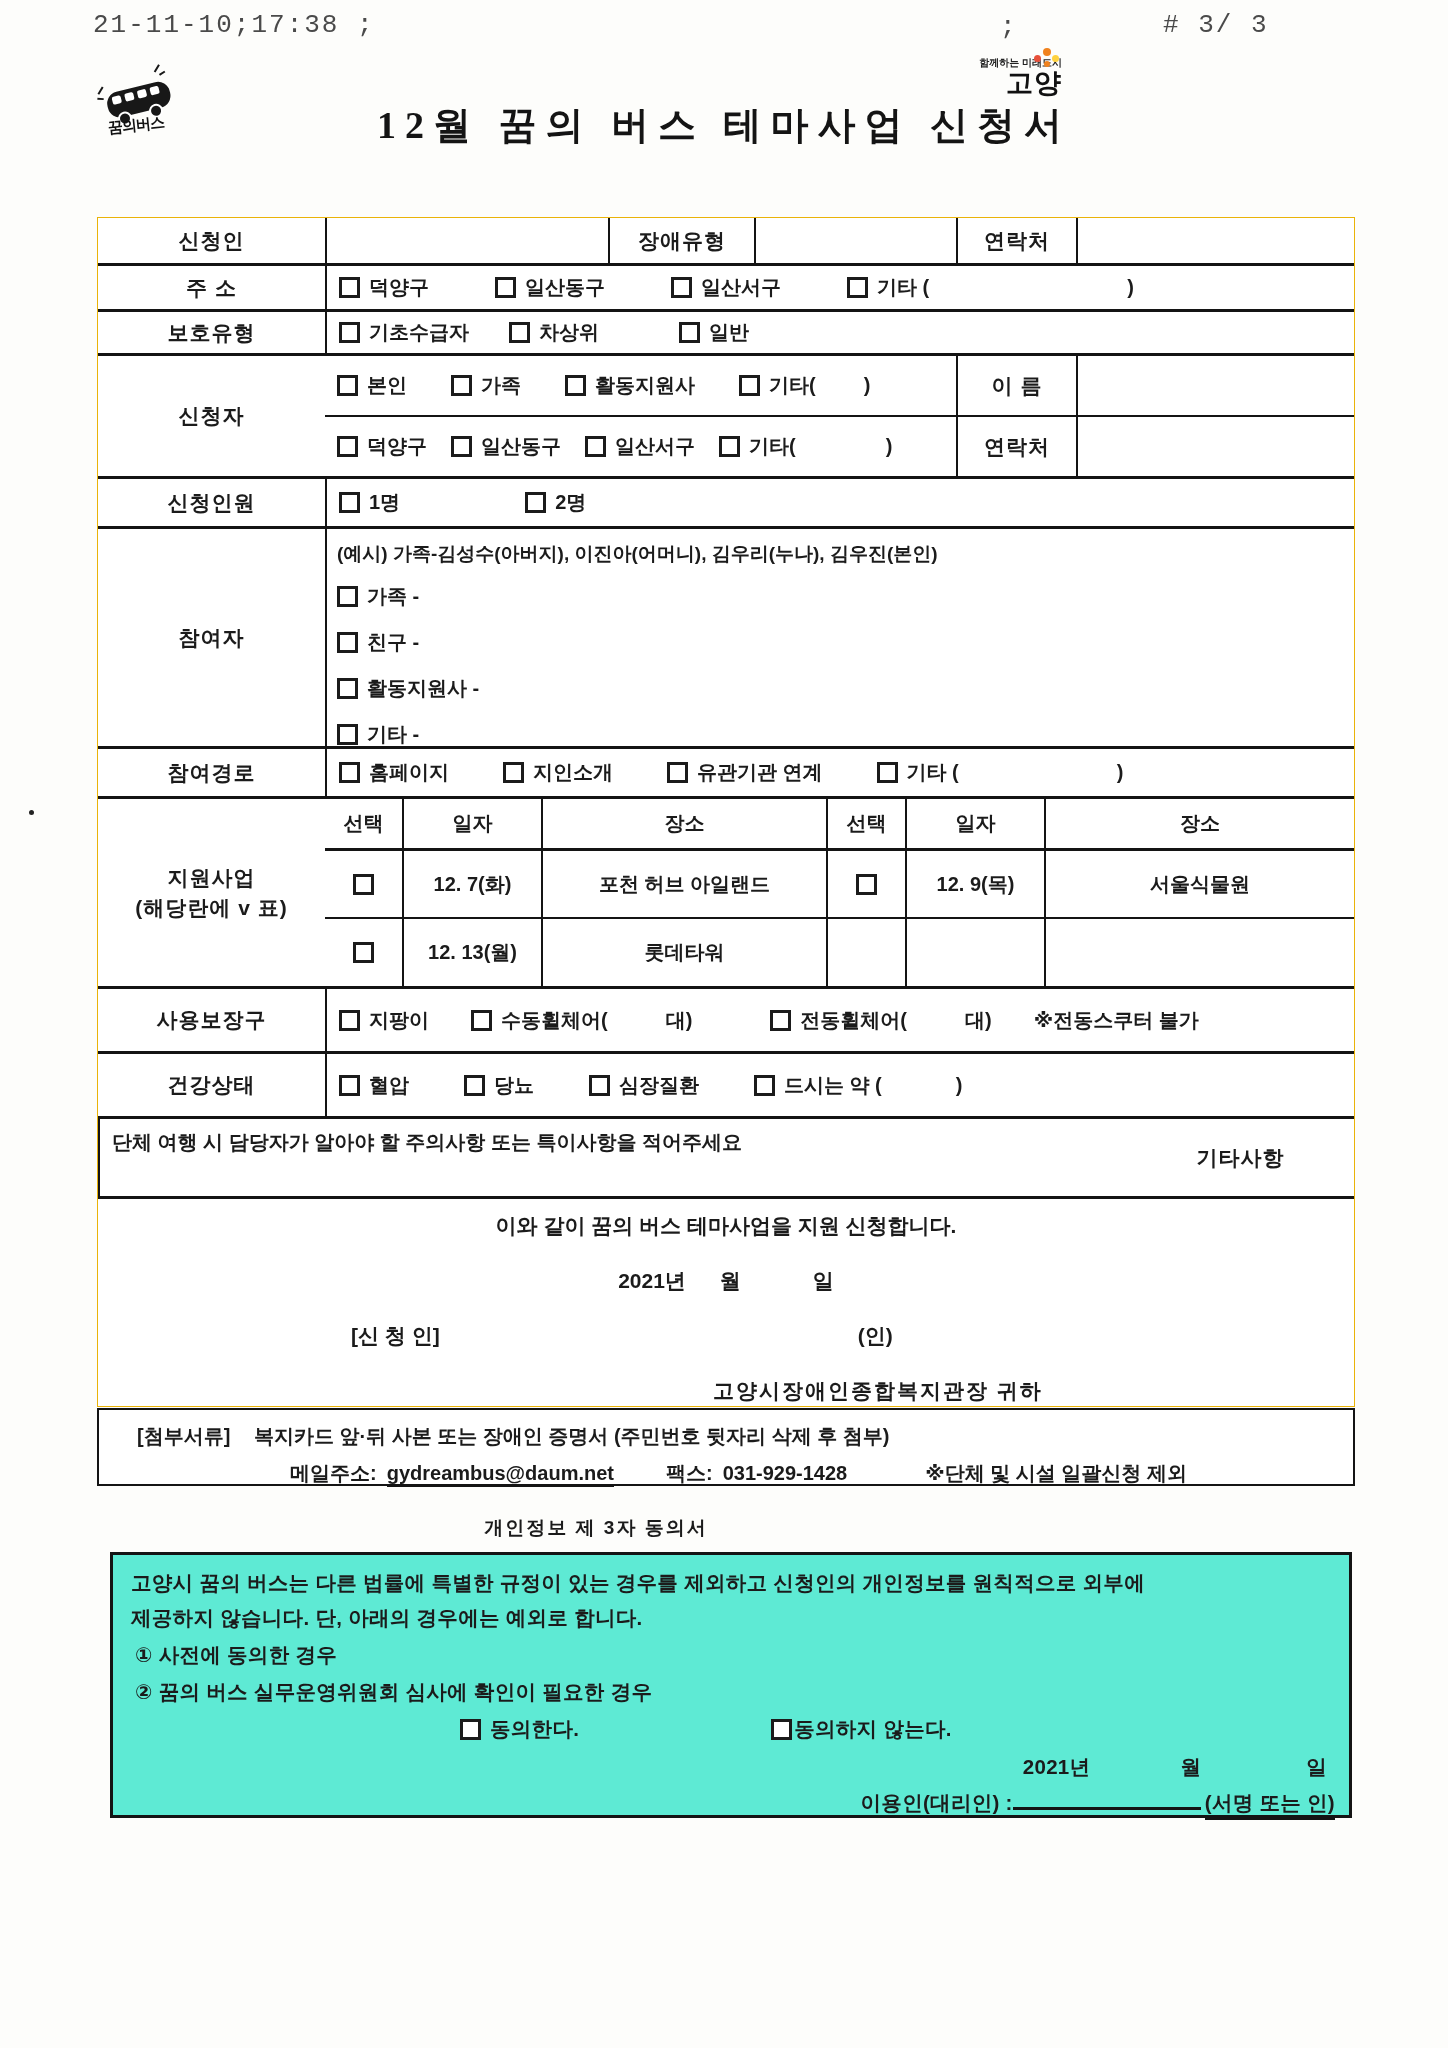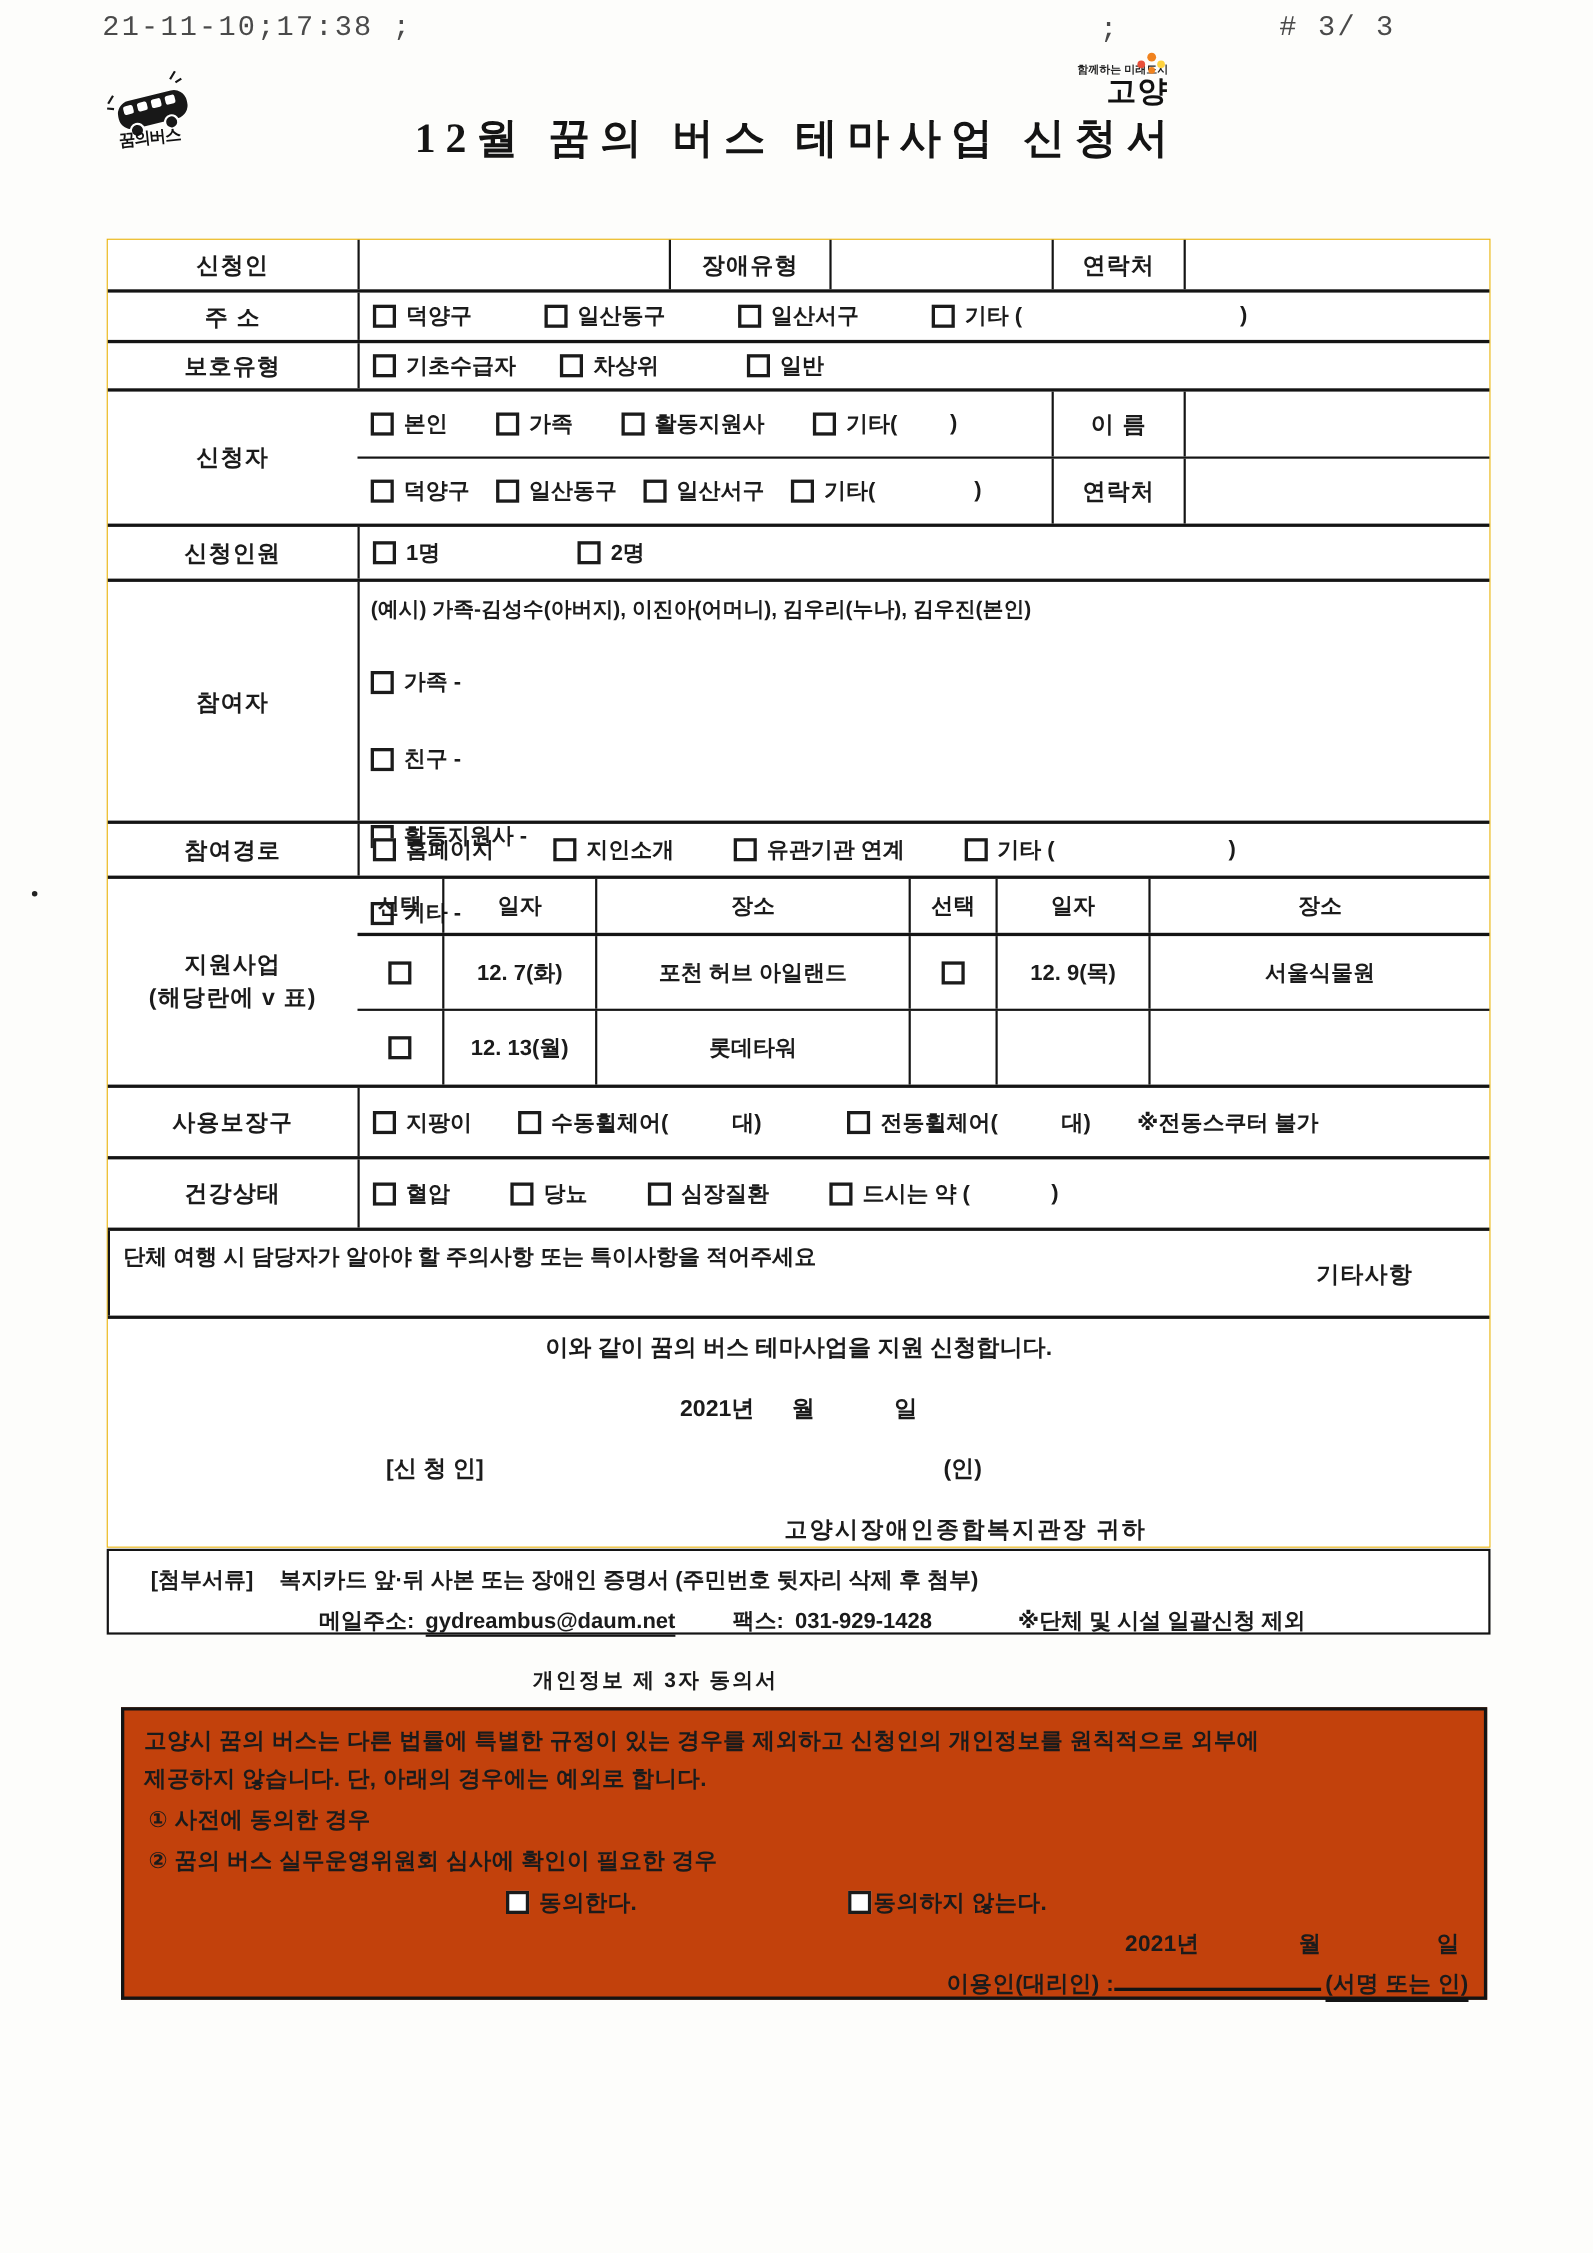--- a/index.html
+++ b/index.html
@@ -58,21 +58,21 @@
   .opts{padding-left:12px;display:flex;align-items:center;font-weight:700;font-size:20px;}
   .opt{display:inline-flex;align-items:center;gap:9px;white-space:nowrap;}
   .cb{width:15px;height:15px;border:3px solid #1b1b1b;display:inline-block;flex:none;background:#fff;}
   .g66{gap:66px;} .g40{gap:40px;} .g44{gap:44px;} .g24{gap:24px;} .g125{gap:125px;} .g54{gap:54px;} .g42{gap:42px;} .g55{gap:55px;}
   .ml40{margin-left:40px;} .ml36{margin-left:36px;}
   .sp30{display:inline-block;width:30px;} .sp40{display:inline-block;width:40px;}
   .sp56{display:inline-block;width:56px;} .sp72{display:inline-block;width:72px;}
   .sp140{display:inline-block;width:140px;} .sp180{display:inline-block;width:180px;}
   .parts{flex-direction:column;align-items:flex-start;justify-content:flex-start;padding:12px 0 0 10px;}
   .parts .example{font-size:19px;font-weight:700;letter-spacing:0;margin-bottom:14px;}
-  .parts .opt{margin-bottom:15px;line-height:31px;margin-top:24px;}
+  .parts .opt{margin-bottom:15px;line-height:31px;}
   .lab2line{flex-direction:column;justify-content:center;line-height:30px;}
   .hint{padding:10px 0 0 12px;align-items:flex-start;font-weight:700;font-size:20px;letter-spacing:0;}
   .cc{justify-content:center;font-weight:700;font-size:20px;}
   
   .closing{flex-direction:column;align-items:stretch;padding-top:16px;font-weight:700;font-size:21px;}
   .closing .ln{height:22px;line-height:22px;margin-bottom:33px;}
   .ln-center{text-align:center;}
   .ln-date{display:flex;justify-content:center;gap:0;}
   .ln-date .y{margin-right:34px;} .ln-date .m{margin-right:72px;}
   .ln-appl{display:flex;padding-left:253px;}
@@ -83,21 +83,21 @@
           box-sizing:border-box;background:#fff;font-weight:700;font-size:20px;}
   .attach .l1{margin:13px 0 0 38px;}
   .attach .l2{margin:10px 0 0 191px;display:flex;align-items:baseline;}
   .attach .email{border-bottom:2px solid #141414;margin-left:10px;font-family:"Liberation Sans","DejaVu Sans",sans-serif;}
   .attach .faxlab{margin-left:52px;} .attach .faxnum{margin-left:10px;}
   .attach .note{margin-left:78px;}
   
   .consent-head{position:absolute;left:0;top:1515px;width:1192px;text-align:center;
                 font-size:19px;font-weight:800;letter-spacing:2px;}
   .consent{position:absolute;left:110px;top:1552px;width:1242px;height:266px;border:3px solid #141414;
-           box-sizing:border-box;background:#c2410c;font-weight:700;font-size:20.5px;letter-spacing:0.3px;}
+           box-sizing:border-box;background:#5eead4;font-weight:700;font-size:20.5px;letter-spacing:0.3px;}
   .consent .p{margin:12px 18px 0 18px;line-height:31px;}
   .consent .p2{margin:4px 18px 0 18px;line-height:31px;}
   .consent .it{margin:6px 18px 0 22px;line-height:31px;}
   .consent .agreeline{display:flex;margin:8px 0 0 347px;}
   .consent .agree2{margin-left:192px;display:inline-flex;align-items:center;gap:2px;}
   .consent .dateline{display:flex;justify-content:flex-end;margin:10px 22px 0 0;}
   .consent .dateline .y{margin-right:90px;} .consent .dateline .m{margin-right:105px;}
   .consent .signline{display:flex;justify-content:flex-end;align-items:baseline;margin:8px 14px 0 0;}
   .consent .blankline{display:inline-block;width:188px;border-bottom:3px solid #141414;height:18px;}
   .consent .signnote{border-bottom:3px solid #141414;margin-left:4px;}

